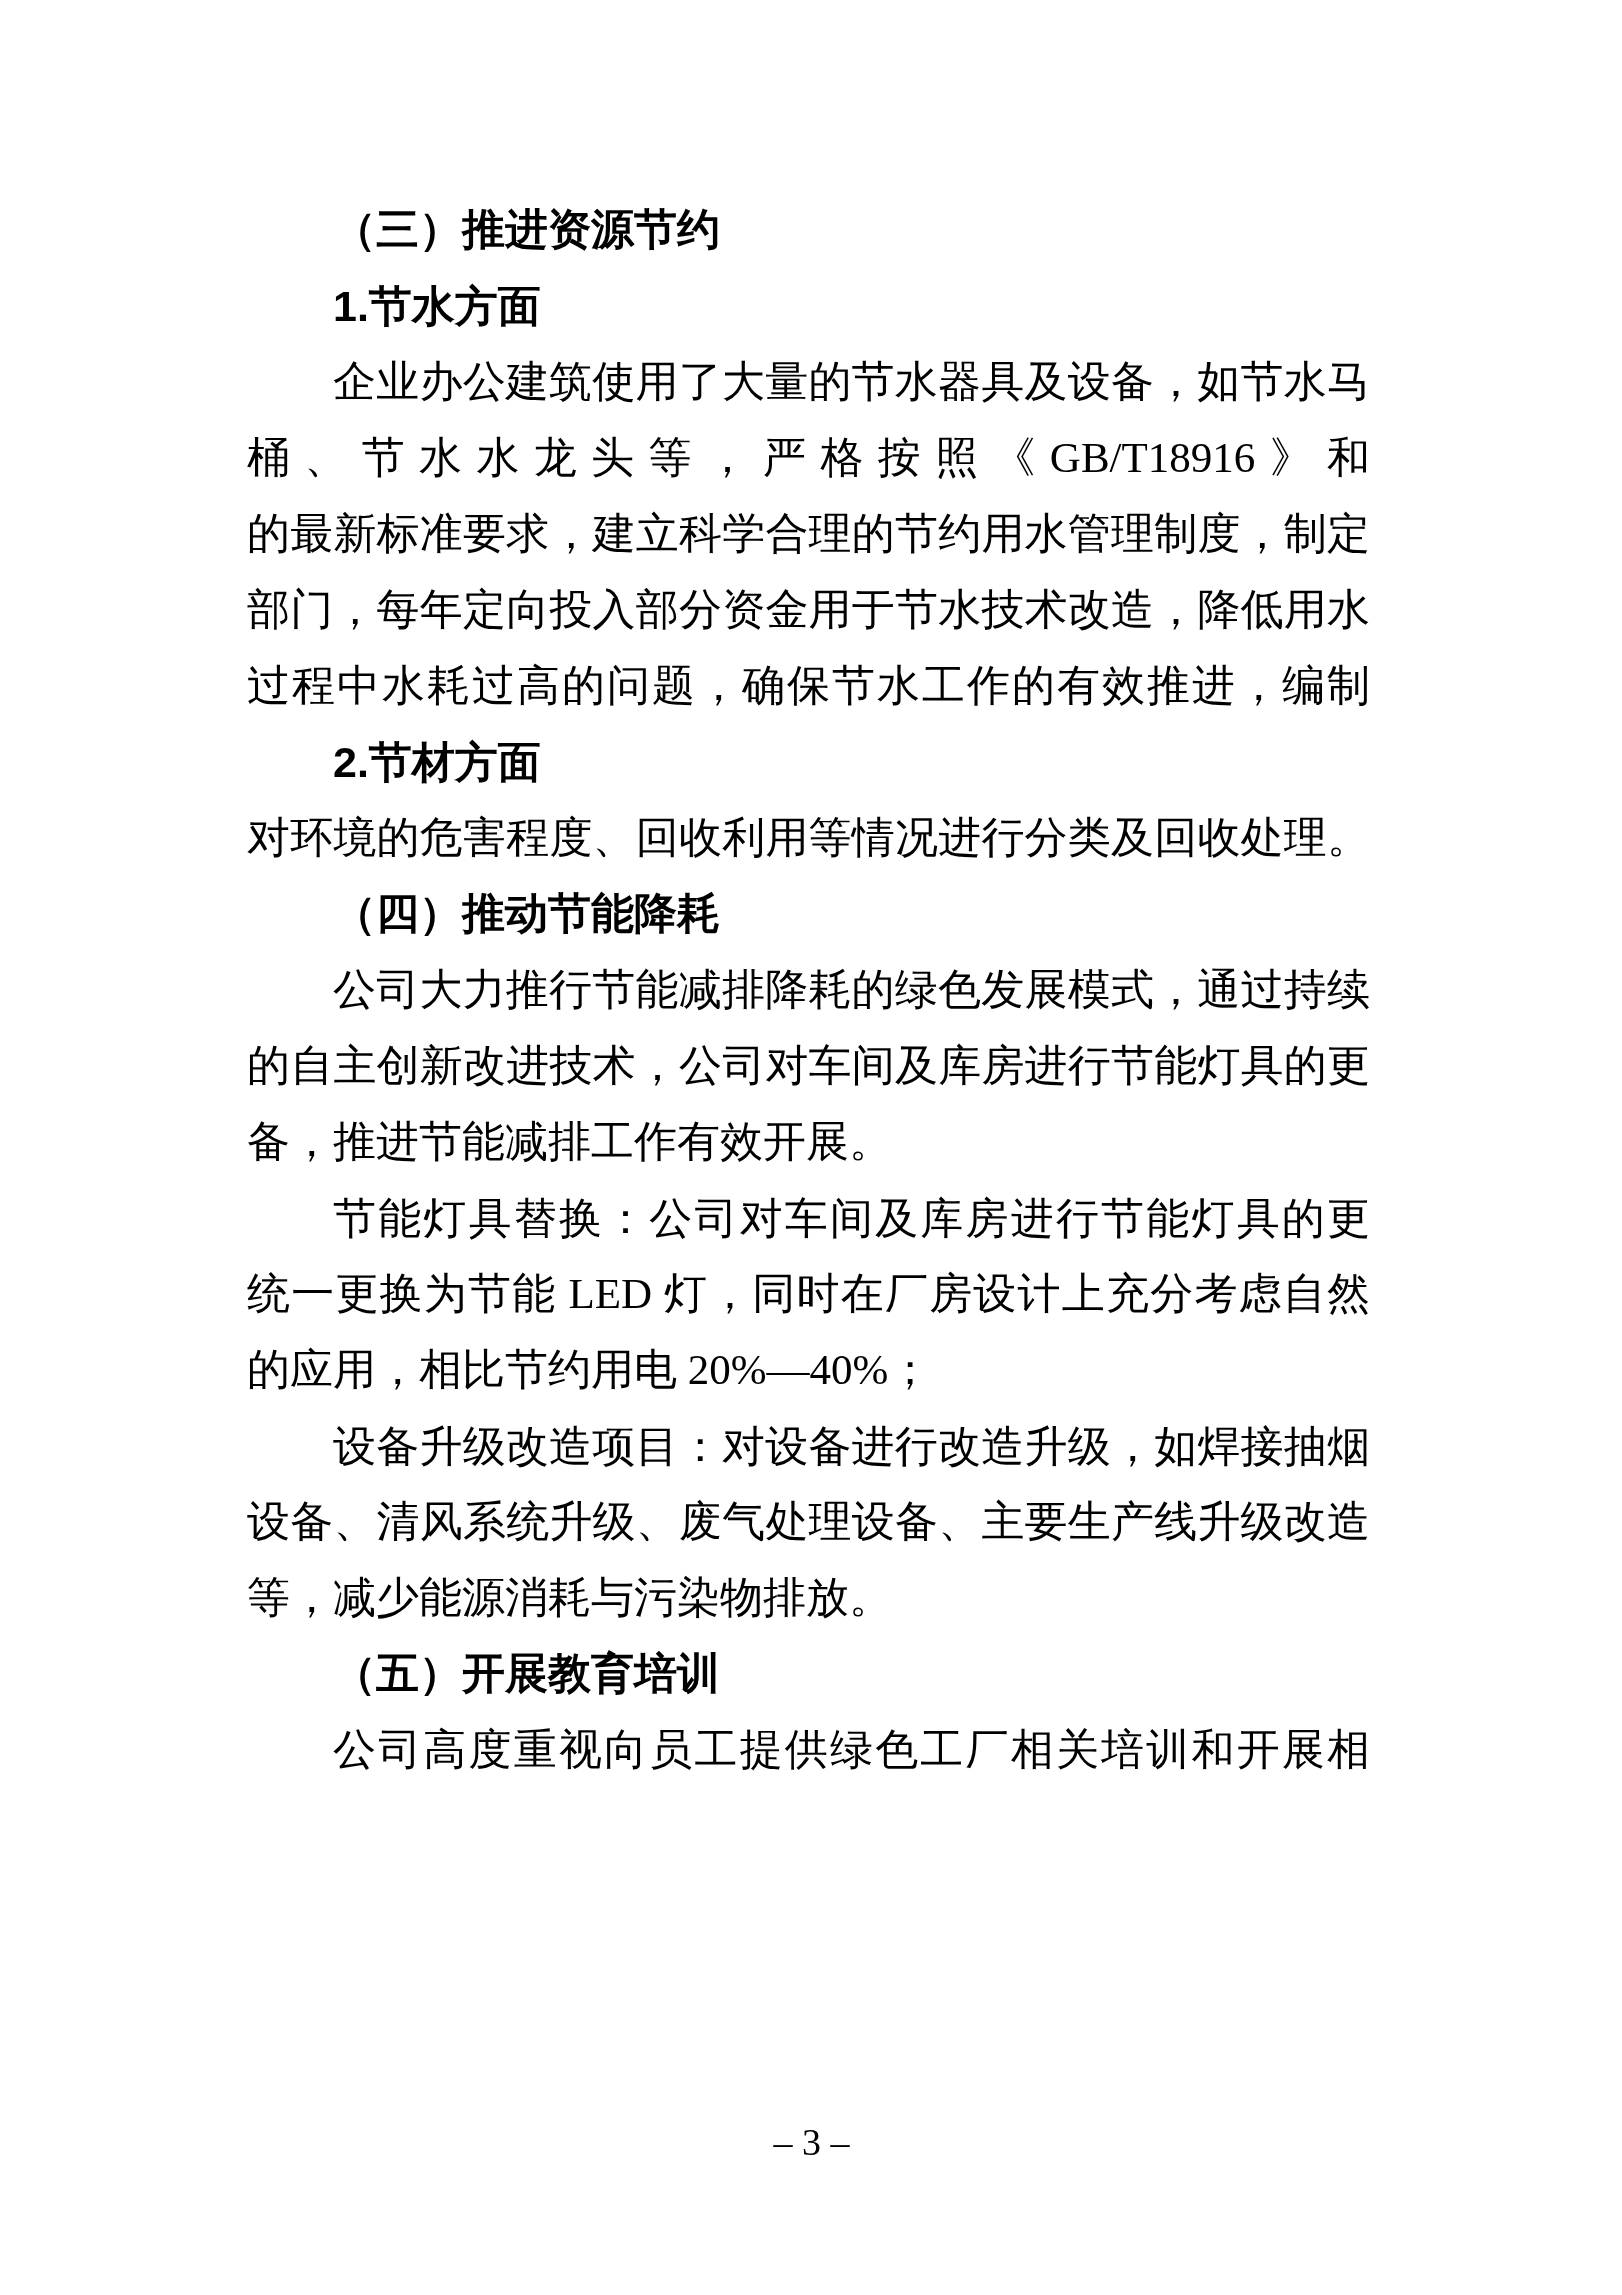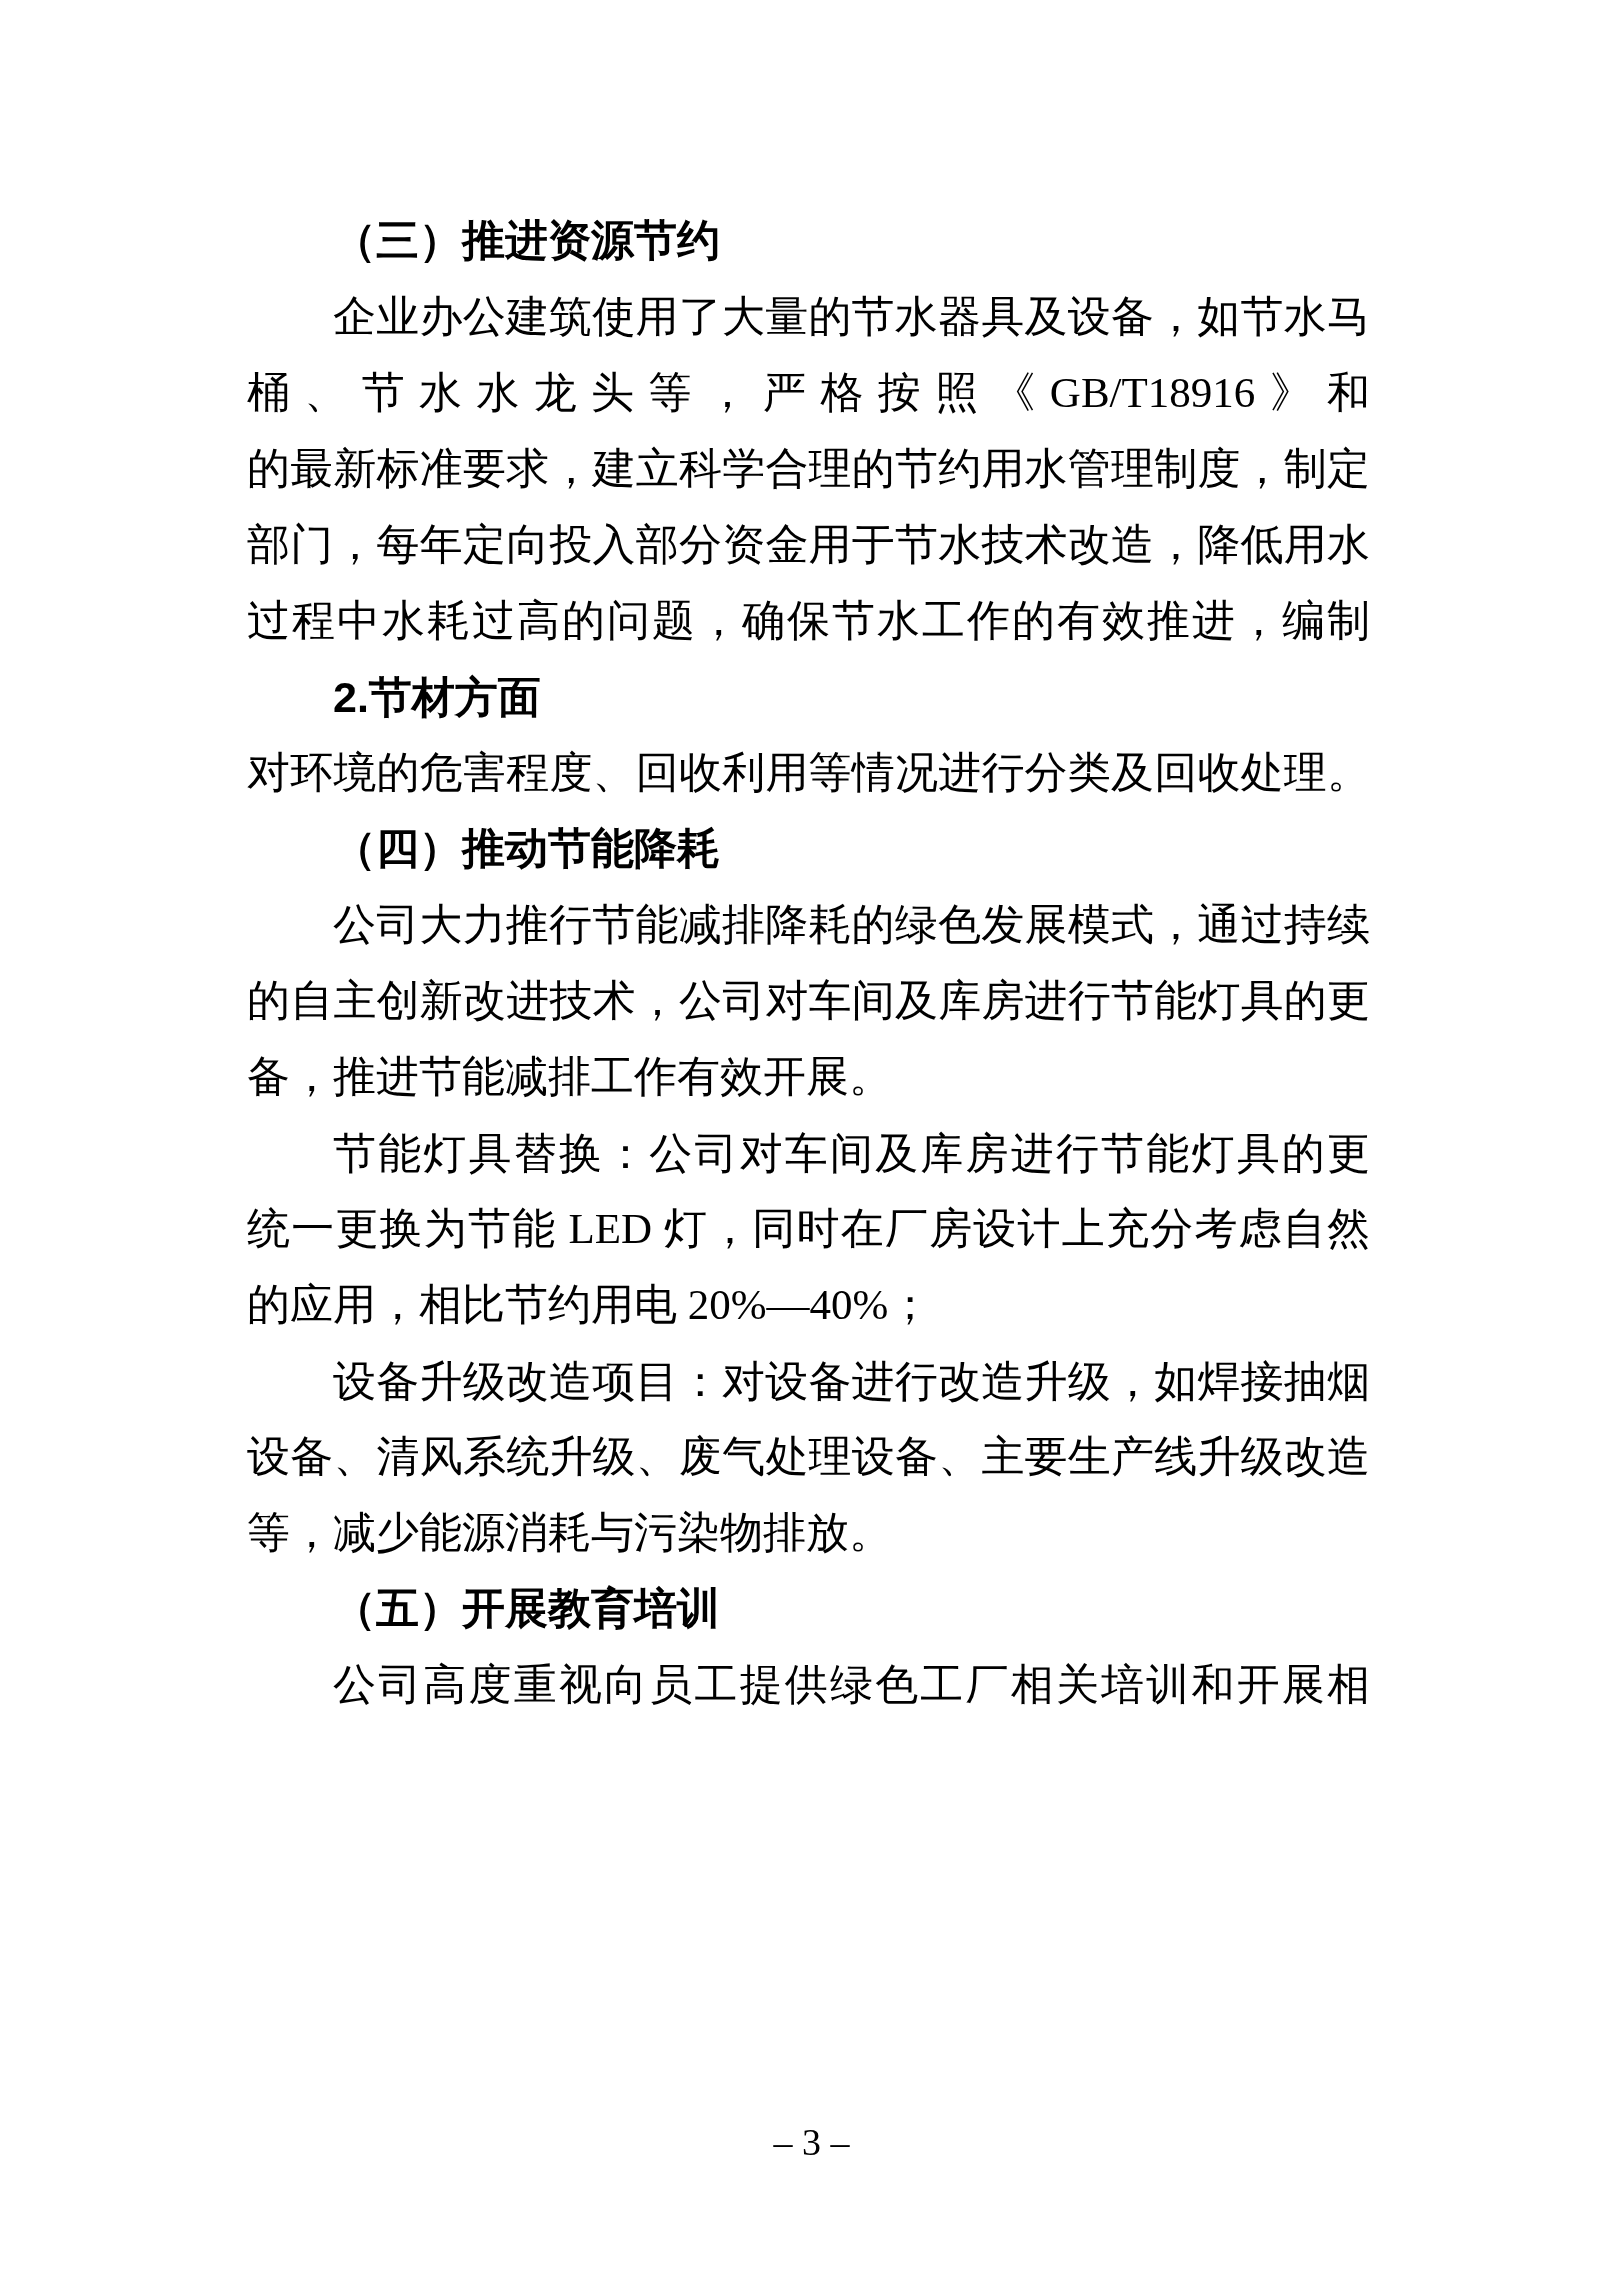--- a/index.html
+++ b/index.html
@@ -12,21 +12,21 @@
     width: 1623px;
     height: 2296px;
     background: #ffffff;
     color: #000000;
     font-family: "Liberation Serif", "DejaVu Serif", serif;
     overflow: hidden;
   }
   .content {
     position: absolute;
     left: 247px;
-    top: 203px;
+    top: 192px;
     width: 1123px;
   }
   .ln {
     font-size: 43px;
     line-height: 76px;
     height: 76px;
     overflow: hidden;
     white-space: normal;
   }
   
@@ -73,20 +73,21 @@
   }
 </style>
 </head>
 <body>
 
 <div class="page">
   <div class="content">
 
     <div class="ln h2"><span>（三）推进资源节约</span></div>
 
+    <div class="ln h3"><span>1.节水方面</span></div>
 
     <div class="ln justify first"><span>企业办公建筑使用了大量的节水器具及设备，如节水马</span></div>
     <div class="ln justify"><span>桶、节水水龙头等，严格按照《GB/T18916》和《GB/T7119》</span></div>
     <div class="ln justify"><span>的最新标准要求，建立科学合理的节约用水管理制度，制定</span></div>
     <div class="ln justify"><span>部门，每年定向投入部分资金用于节水技术改造，降低用水</span></div>
     <div class="ln justify"><span>过程中水耗过高的问题，确保节水工作的有效推进，编制《节</span></div>
 
     <div class="ln h3"><span>2.节材方面</span></div>
 
     <div class="ln justify"><span>对环境的危害程度、回收利用等情况进行分类及回收处理。</span></div>

